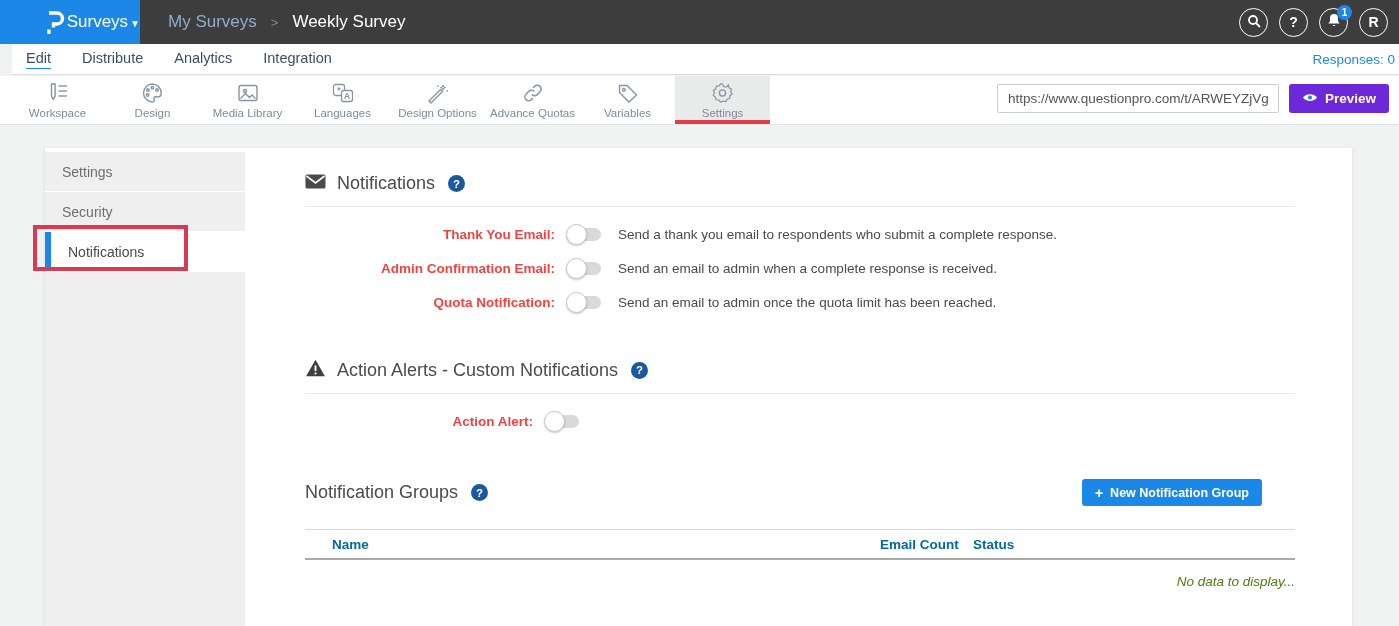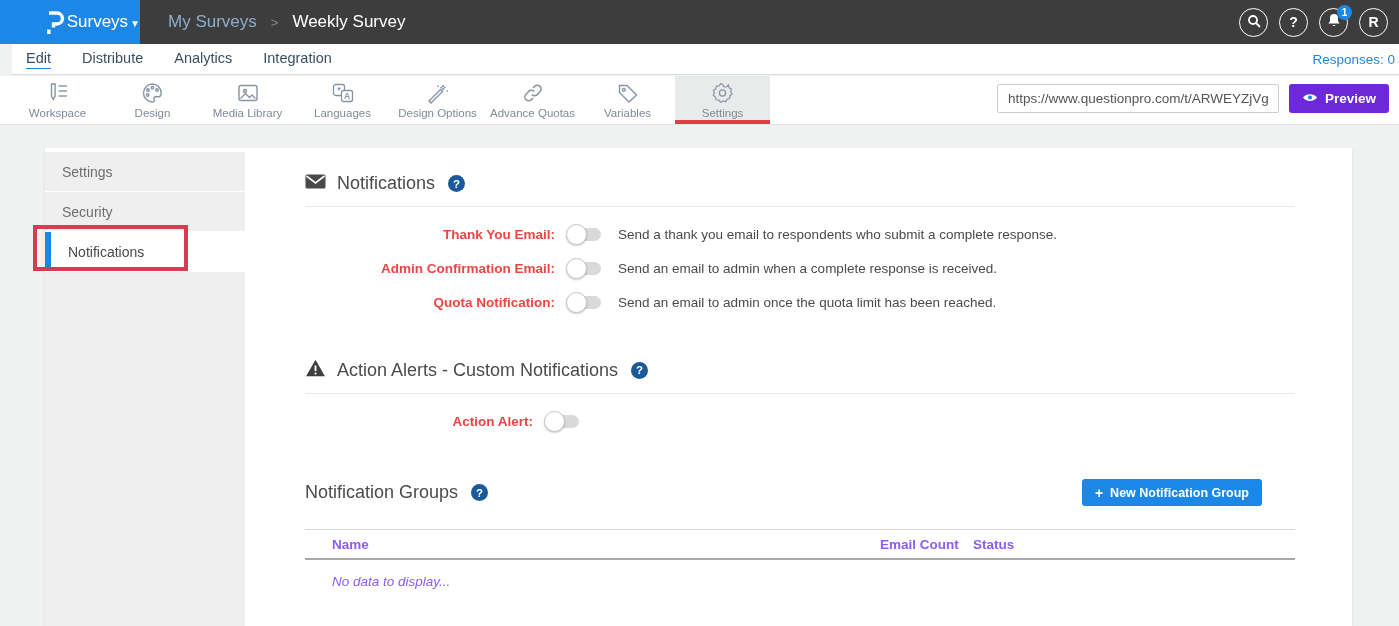--- a/index.html
+++ b/index.html
@@ -146,22 +146,22 @@
     gap:7px; cursor:pointer;
   }
   .plus { font-size:14px; font-weight:700; }
 
   .gtable { margin-top:23px; }
   .gtable-head {
     display:grid; grid-template-columns:548px 93px auto; padding-left:27px;
     border-top:1px solid #d8d8d8; border-bottom:2px solid #a9a9a9;
     height:31px; align-items:center;
   }
-  .gth { font-size:13.5px; font-weight:700; color:#8b5cf6; }
-  .empty-msg { margin-top:14px; padding-left:27px; font-size:13.5px; font-style:italic; color:#8b5cf6; }
+  .gth { font-size:13.5px; font-weight:700; color:#0369a1; }
+  .empty-msg { margin-top:14px; padding-left:27px; font-size:13.5px; font-style:italic; color:#4d7c0f;text-align:right; }
 </style>
 </head>
 <body>
 
 <div class="screen">
 
   <div class="topbar">
     <div class="logo-area">
       <span class="logo-glyph">
         <svg width="21" height="25" viewBox="0 0 21 25">

